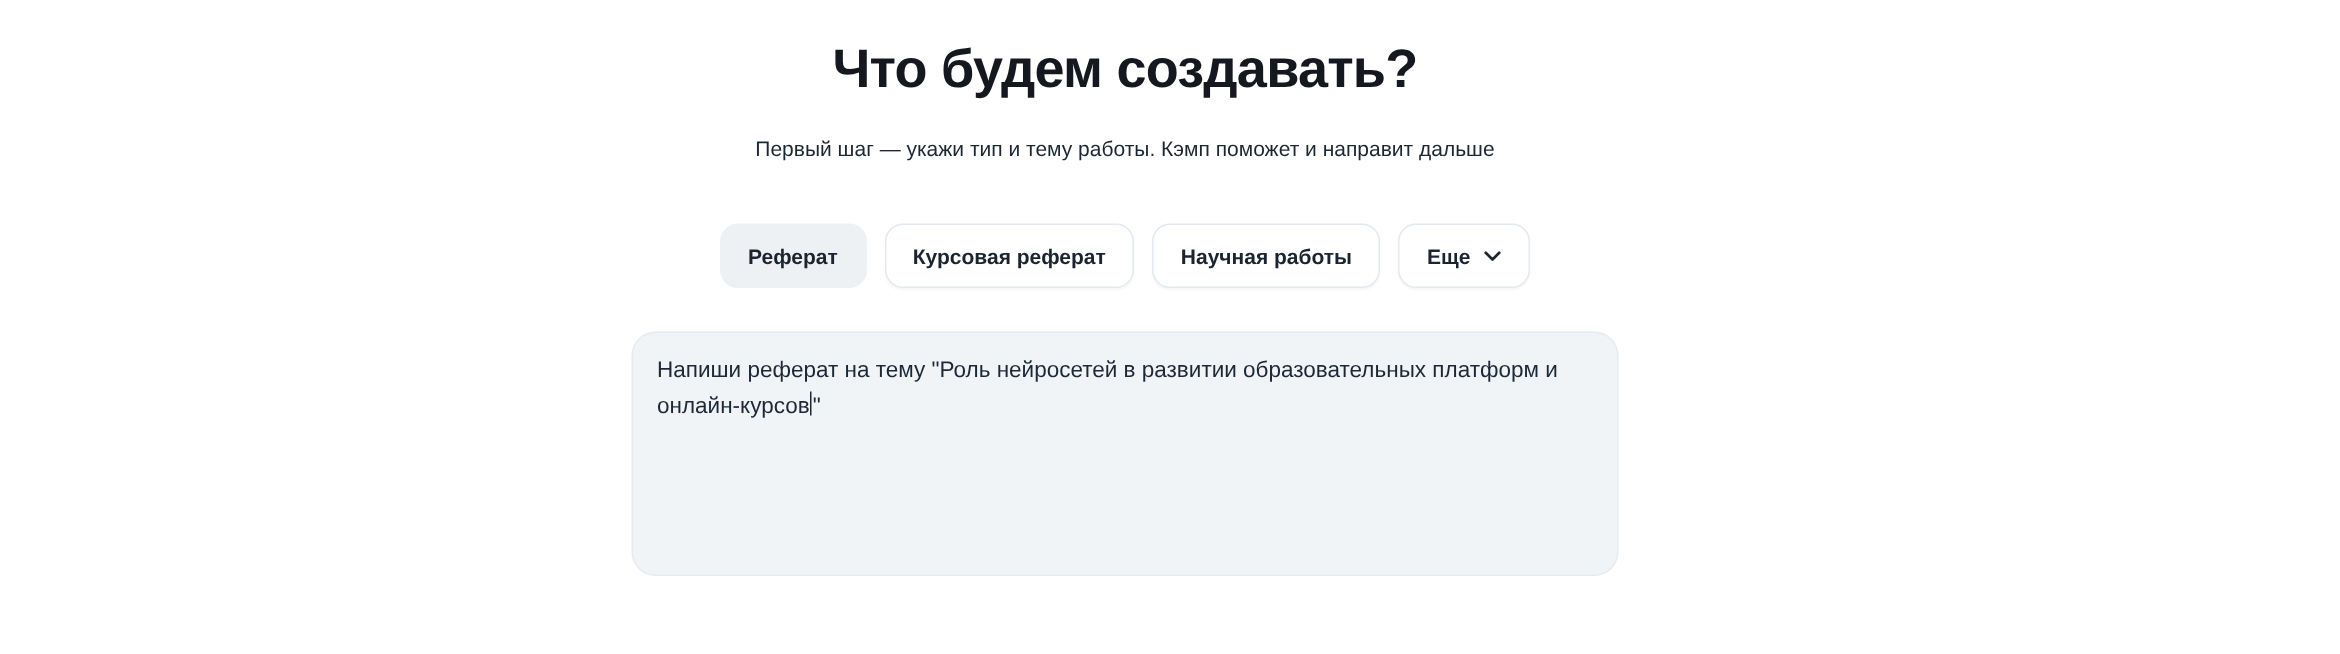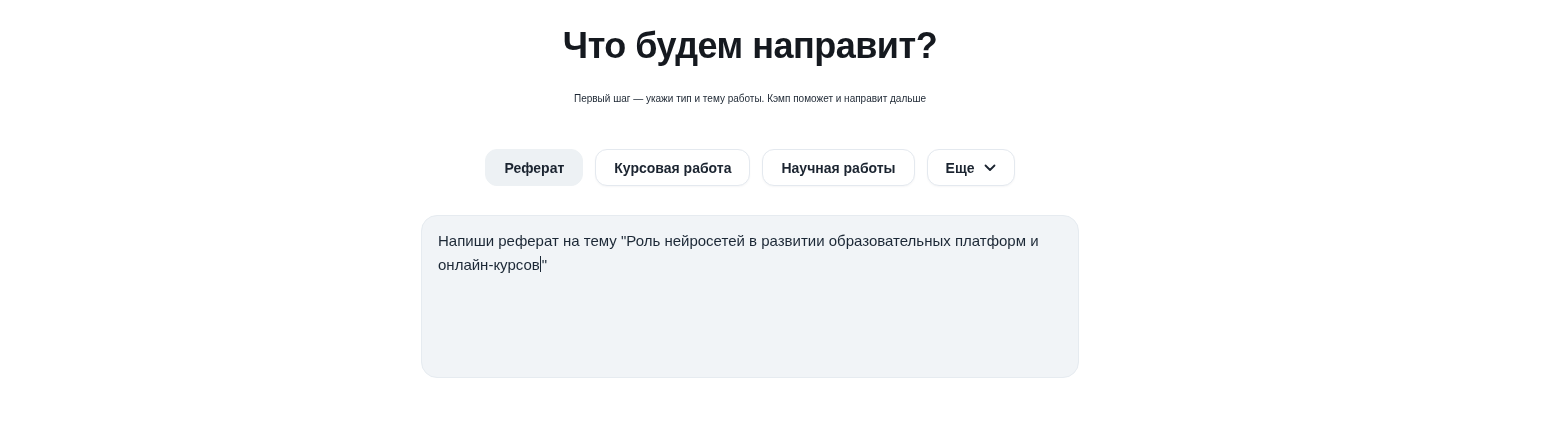--- a/index.html
+++ b/index.html
@@ -27,34 +27,34 @@
     font-size: 36px;
     line-height: 1.2;
     font-weight: 700;
     letter-spacing: -0.5px;
     color: #15191f;
     text-align: center;
     white-space: nowrap;
   }
   .page-subtitle {
     margin-top: 22px;
-    font-size: 10px;
+    font-size: 14px;
     line-height: 20px;
     color: #1d2733;
     text-align: right;
     white-space: nowrap;
   }
   .type-chips {
     margin-top: 40px;
     display: flex;
     align-items: center;
     gap: 12px;
   }
   .chip {
-    height: 37px;
+    height: 43px;
     padding: 0 18px;
     border-radius: 12px;
     background: #ffffff;
     border: 1px solid #e4e9ef;
     box-shadow: 0 1px 2px rgba(20, 30, 50, 0.04);
     font-family: "Liberation Sans", sans-serif;
     font-size: 14px;
     font-weight: 700;
     color: #1b2430;
     display: inline-flex;
@@ -96,27 +96,27 @@
     background: #1c2836;
     vertical-align: -2px;
     margin: 0 0.5px 0 0;
   }
 </style>
 </head>
 <body>
 
 <div class="content">
 
-  <h1 class="page-title">Что будем направит?</h1>
+  <h1 class="page-title">Что будем создавать?</h1>
 
   <p class="page-subtitle">Первый шаг — укажи тип и тему работы. Кэмп поможет и направит дальше</p>
 
   <div class="type-chips">
     <button class="chip selected">Реферат</button>
-    <button class="chip">Курсовая работа</button>
+    <button class="chip">Курсовая реферат</button>
     <button class="chip">Научная работы</button>
     <button class="chip">
       <span>Еще</span>
       <span class="chevron-icon">
         <svg width="12" height="8" viewBox="0 0 12 8" fill="none">
           <path d="M1.5 1.5 L6 6 L10.5 1.5" stroke="#1b2430" stroke-width="1.8" stroke-linecap="round" stroke-linejoin="round"></path>
         </svg>
       </span>
     </button>
   </div>

